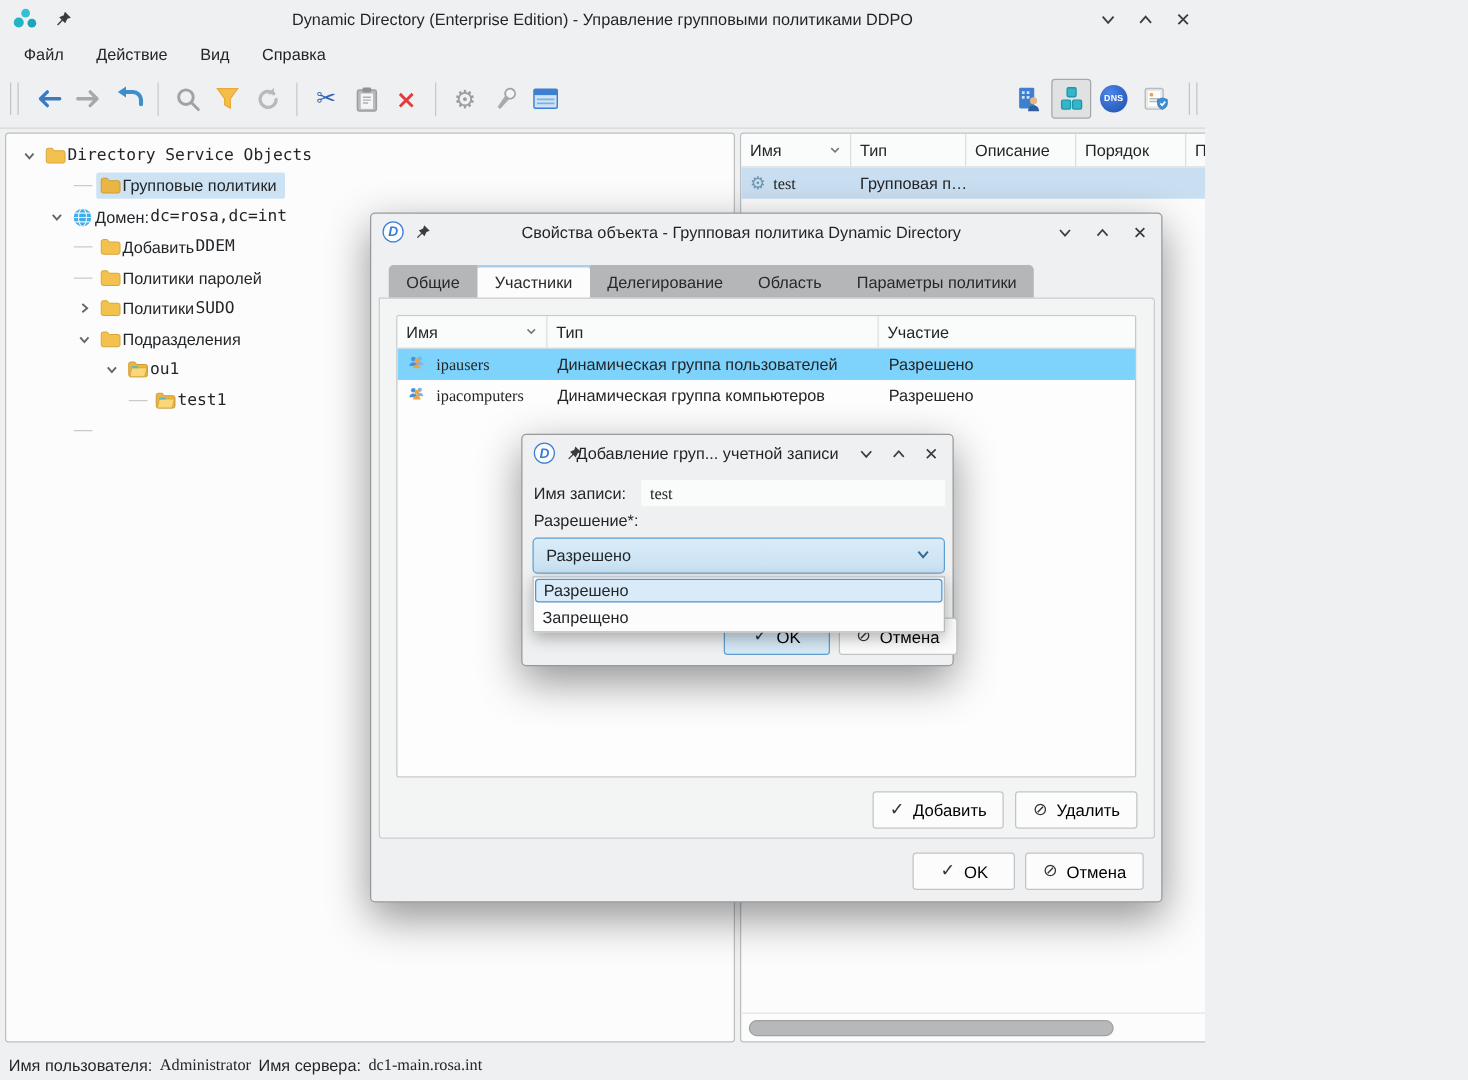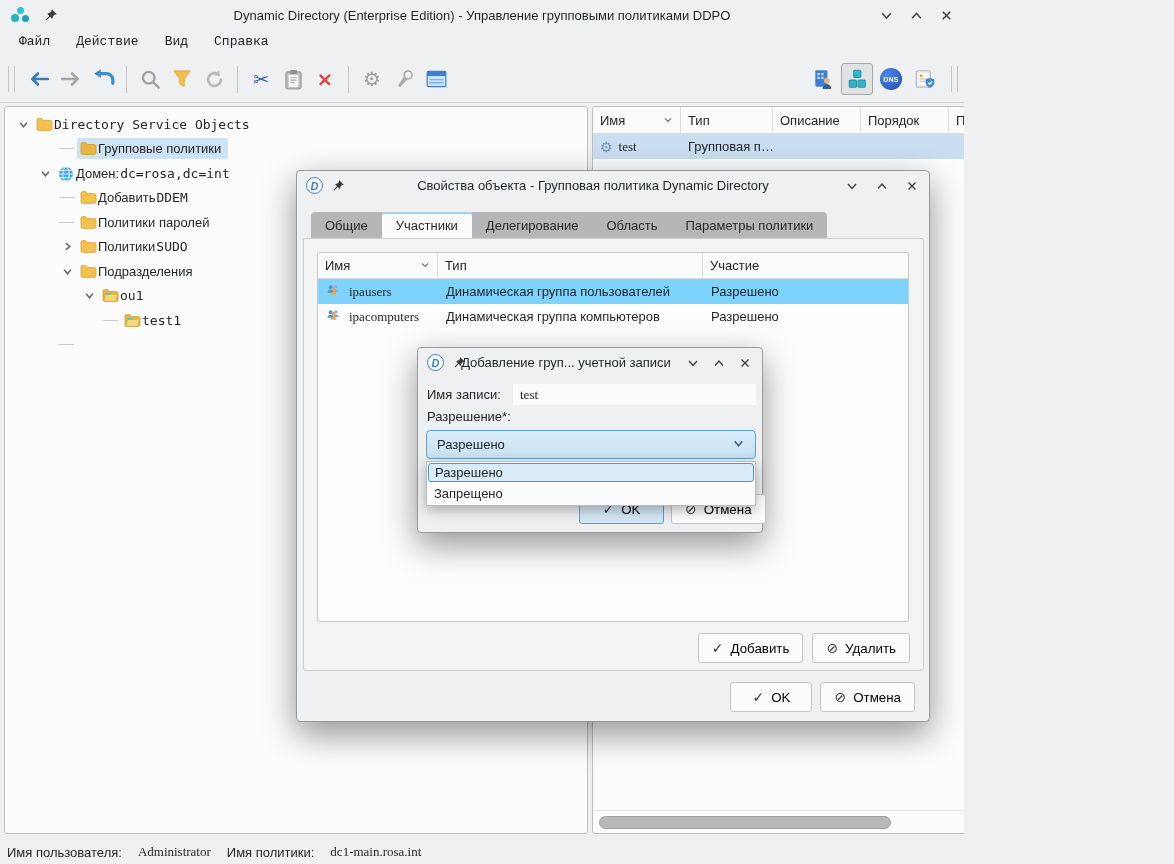--- a/index.html
+++ b/index.html
@@ -13,21 +13,21 @@
   .appicon { position:relative; width:20px; height:18px; margin-right:14px; }
   .appicon i { position:absolute; border-radius:50%; background:#23b2c6; }
   .appicon i:nth-child(1){ width:8px;height:8px;left:1px;top:8px; }
   .appicon i:nth-child(2){ width:7px;height:7px;left:7px;top:1px; background:#35c0d2;}
   .appicon i:nth-child(3){ width:7px;height:7px;left:12px;top:9px; background:#1ba4ba;}
   .pin { width:14px; height:14px; }
   .winbtns { margin-left:auto; display:flex; gap:14px; align-items:center; }
   .wbtn { width:16px; height:16px; display:flex; align-items:center; justify-content:center; cursor:default; }
 
   
-  .menubar { height:26px; display:flex; padding:0 6px;font-family:Liberation Mono, monospace; }
+  .menubar { height:26px; display:flex; align-items:center; padding:0 6px; }
   .menuitem { padding:4px 13px; border-radius:3px; }
 
   
   .toolbar { height:47px; display:flex; align-items:center; padding:0 4px; border-bottom:1px solid #d6d7d8; }
   .tb-handle { width:7px; height:26px; border-left:1px solid #c3c4c5; border-right:1px solid #c3c4c5; margin:0 8px 0 4px; }
   .tb-btn { width:32px; height:32px; display:flex; align-items:center; justify-content:center; border-radius:3px; }
   .tb-btn.pressed { background:#e0e1e2; border:1px solid #a6a8aa; }
   .tb-sep { width:1px; height:27px; background:#c8c9ca; margin:0 7px; }
   .tb-right { margin-left:auto; display:flex; align-items:center; gap:2px; }
   .glyph { font-family:"DejaVu Sans",sans-serif; line-height:1; }
@@ -56,21 +56,21 @@
   .th { display:flex; align-items:center; padding:0 7px; border-right:1px solid #dcdddd; overflow:hidden; white-space:nowrap; }
   .th .sortch { margin-left:auto; }
   .mrow { display:flex; align-items:center; height:25px; background:#c9def0; }
   .mcell { padding:0 7px; white-space:nowrap; overflow:hidden; display:flex; align-items:center; gap:6px; }
   .mono { font-family:Liberation Serif, serif; }
   .hsep { position:absolute; left:0; right:0; bottom:22px; border-top:1px solid #e3e4e5; }
   .hscroll { position:absolute; left:4px; right:4px; bottom:4px; height:13px; }
   .hthumb { position:absolute; left:2px; top:0; width:292px; height:13px; background:#b7b8b9; border:1px solid #9fa0a1; border-radius:7px; }
 
   
-  .statusbar { position:absolute; left:7px; top:842px; height:20px; display:flex; align-items:center; gap:16px; }
+  .statusbar { position:absolute; left:7px; top:842px; height:20px; display:flex; align-items:center; gap:6px; }
 
   
   .dlg { position:absolute; background:#eff0f1; border:1px solid #97999b; border-radius:4px; box-shadow:0 12px 34px rgba(0,0,0,.42); }
   .dlg-tb { position:relative; height:29px; display:flex; align-items:center; padding:0 9px; }
   .dlg-tb .title { position:absolute; left:50px; right:90px; text-align:center; white-space:nowrap; overflow:hidden; color:#1f2326; }
   .dlogo { width:17px; height:17px; border-radius:50%; background:#fdfdfd; border:1.5px solid #3a7fd5; color:#3a7fd5; font-weight:bold; font-size:11px; display:flex; align-items:center; justify-content:center; margin-right:9px; font-style:italic; }
   .dlg1 { left:296px; top:170px; width:634px; height:552px; z-index:20; }
   .dlg2 { left:417px; top:347px; width:346px; height:186px; z-index:30; }
 
   
@@ -424,21 +424,21 @@
     </div>
     <div class="hsep"></div>
     <div class="hscroll">
       <span class="hthumb"></span>
     </div>
   </div>
 
   <div class="statusbar">
     <span>Имя пользователя:</span>
     <span class="mono">Administrator</span>
-    <span>Имя политики:</span>
+    <span>Имя сервера:</span>
     <span class="mono">dc1-main.rosa.int</span>
   </div>
 
   <div class="dlg dlg1">
     <div class="dlg-tb">
       <span class="dlogo">D</span>
       <span class="pin"><svg viewBox="0 0 16 16" width="13" height="13">
             <path d="M9 1.5l5.5 5.5-3.2 1-2 4.2-2.3-2.3-4.2 4.2-.9-.9 4.2-4.2L3.8 6.7 8 4.7z" fill="#3a3d3f"></path>
           </svg></span>
       <span class="title">Свойства объекта - Групповая политика Dynamic Directory</span>

